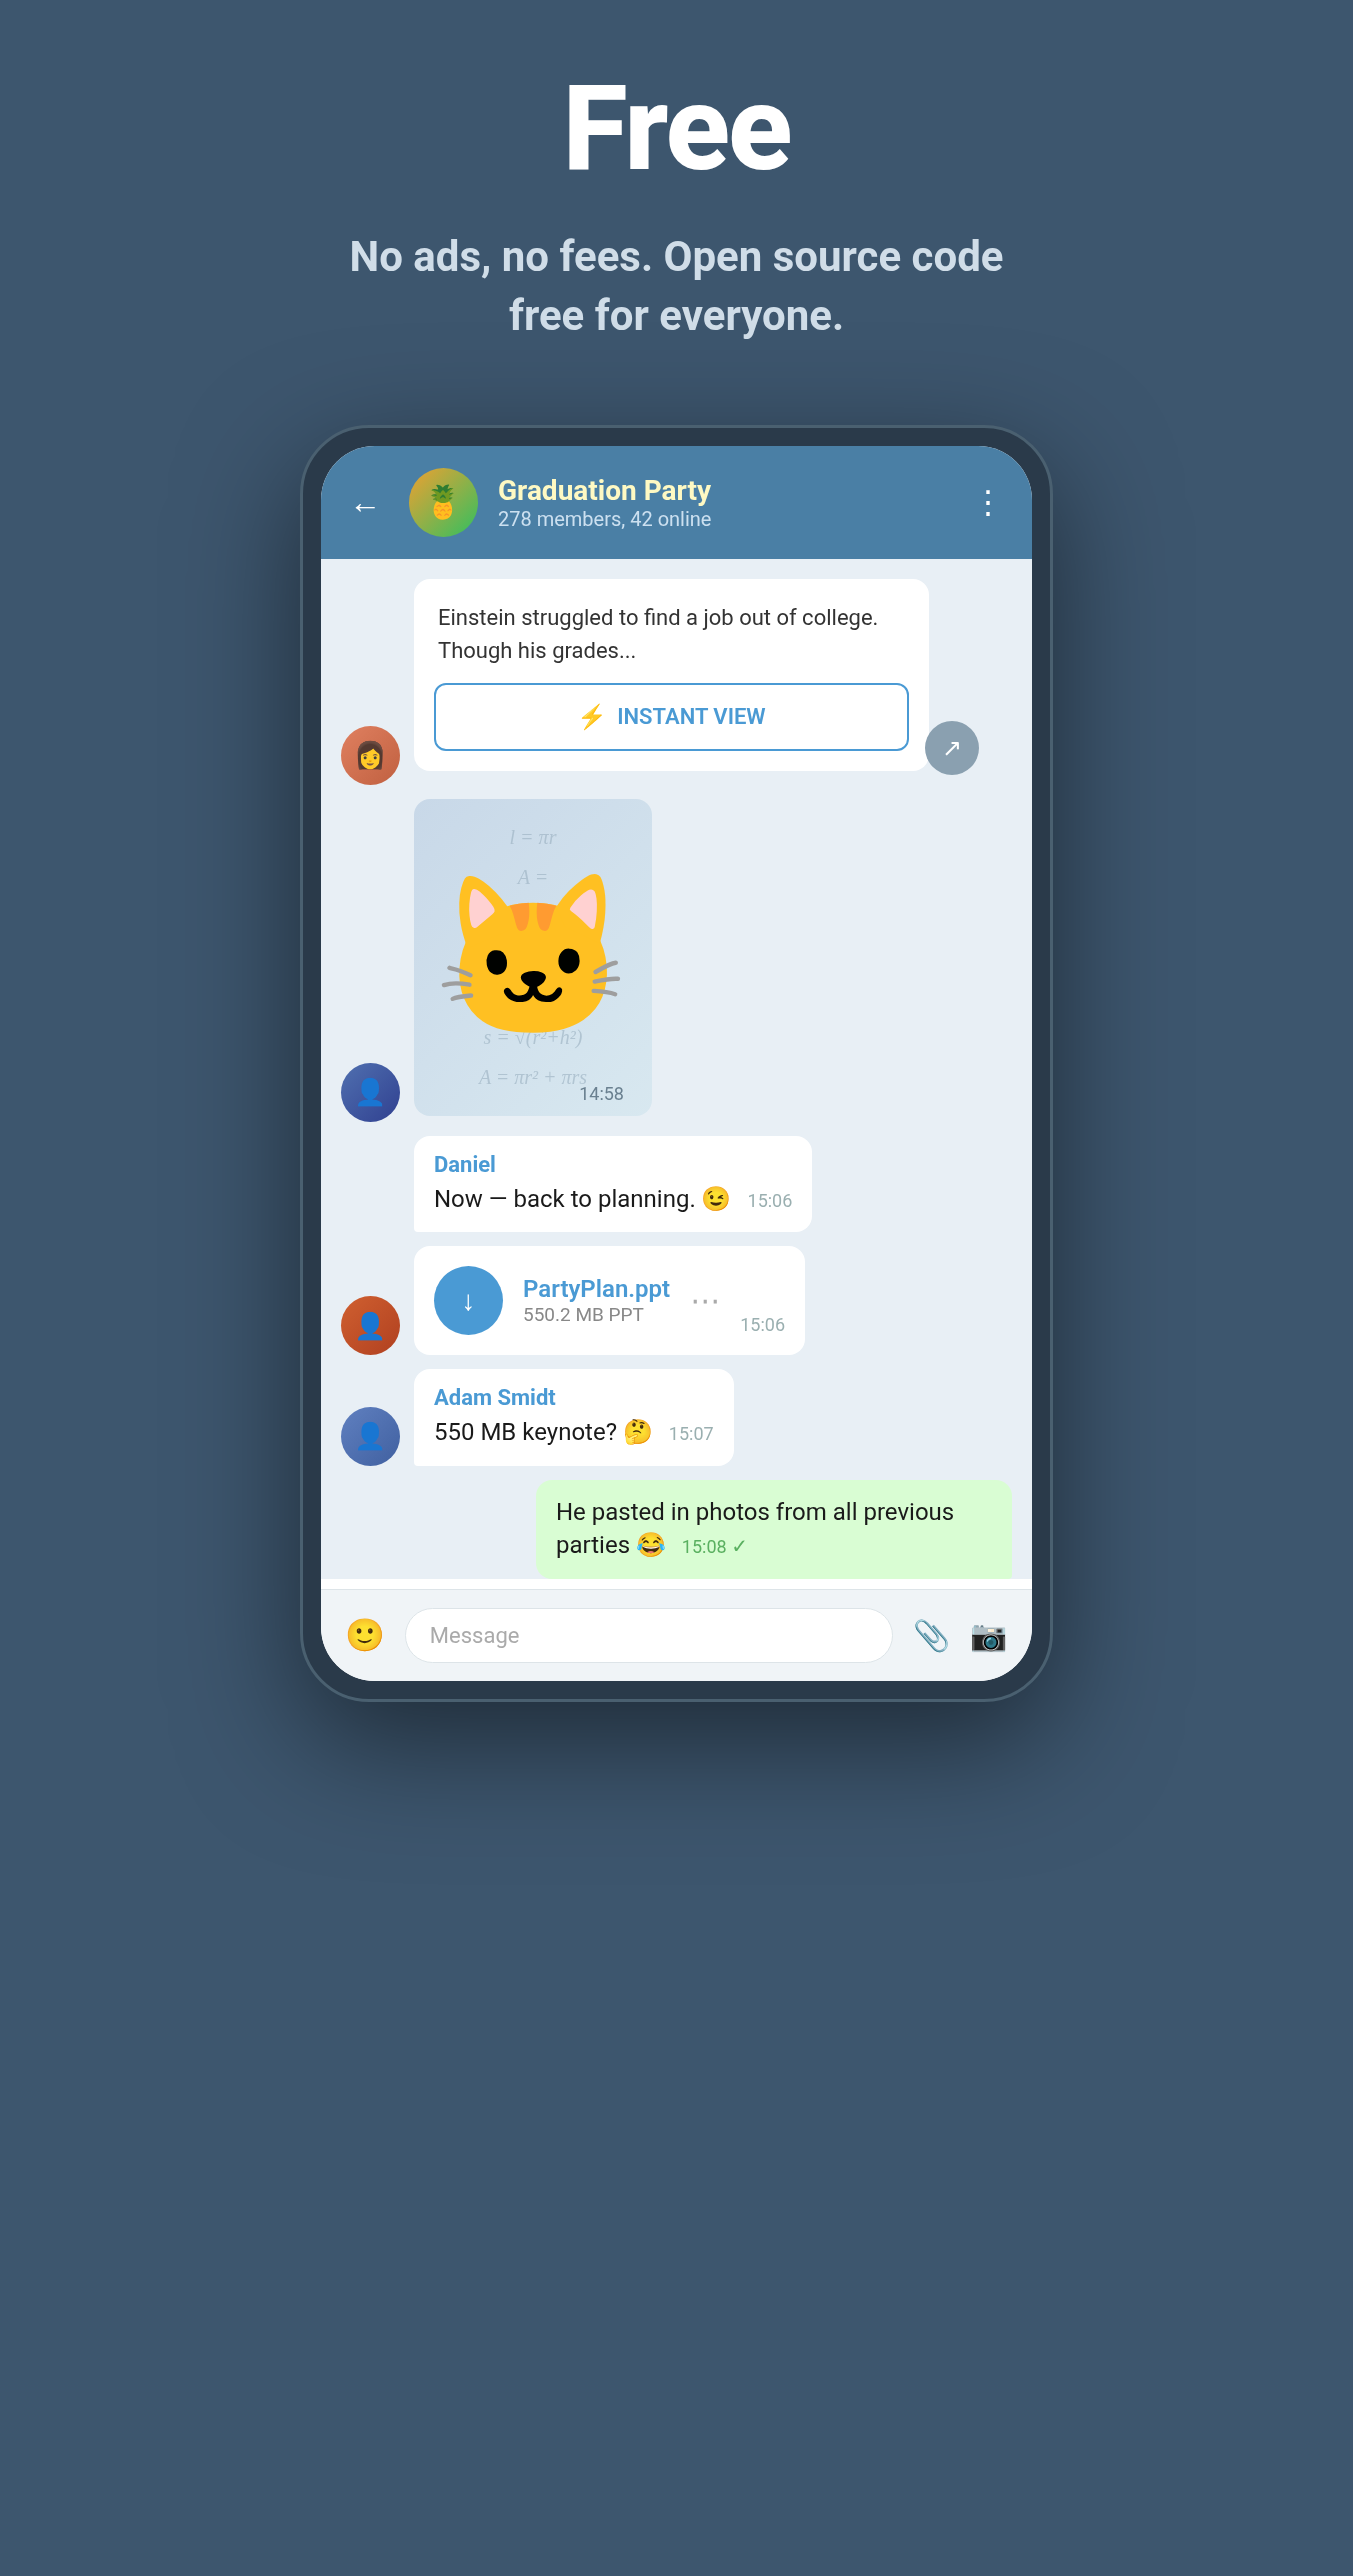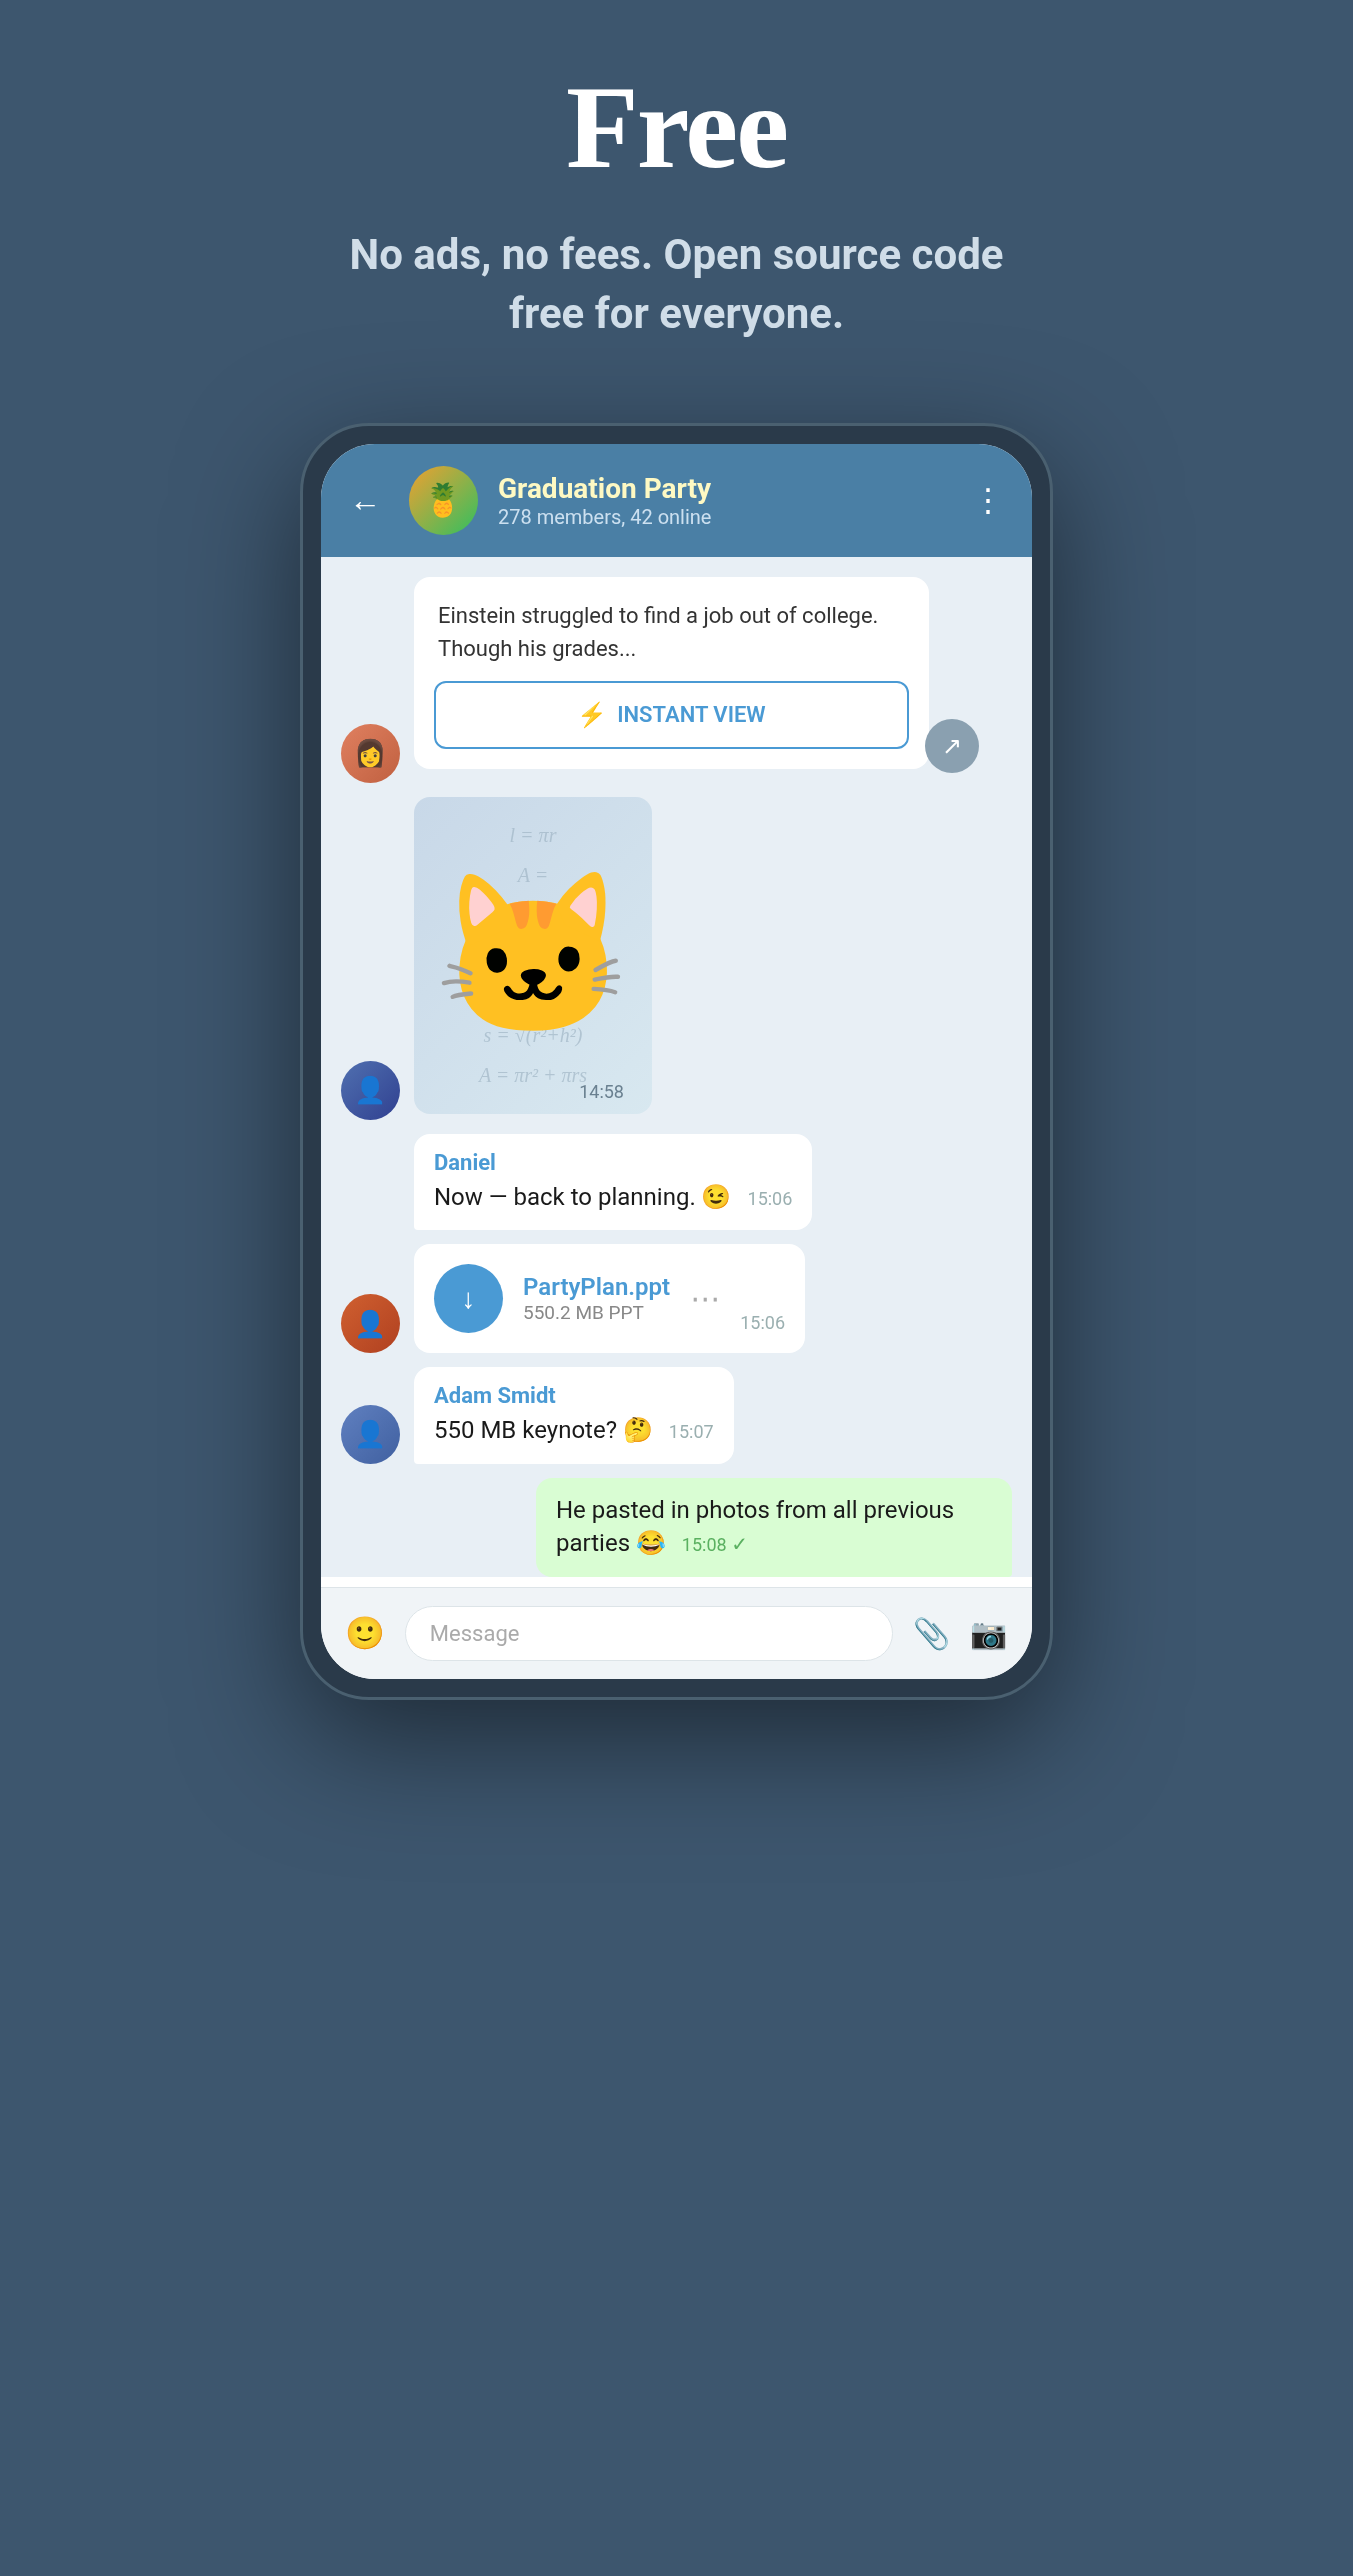--- a/index.html
+++ b/index.html
@@ -14,21 +14,20 @@
       padding: 59px 20px 79px;
     }
 
     .hero-title {
       color: #ffffff;
       font-size: 119px;
       font-weight: 800;
       text-align: center;
       margin-bottom: 30px;
       letter-spacing: -2px;
-      font-family: Liberation Serif, serif;
     }
 
     .hero-subtitle {
       color: #d0dde8;
       font-size: 42px;
       font-weight: 700;
       text-align: center;
       line-height: 1.4;
       max-width: 694px;
       margin-bottom: 79px;

